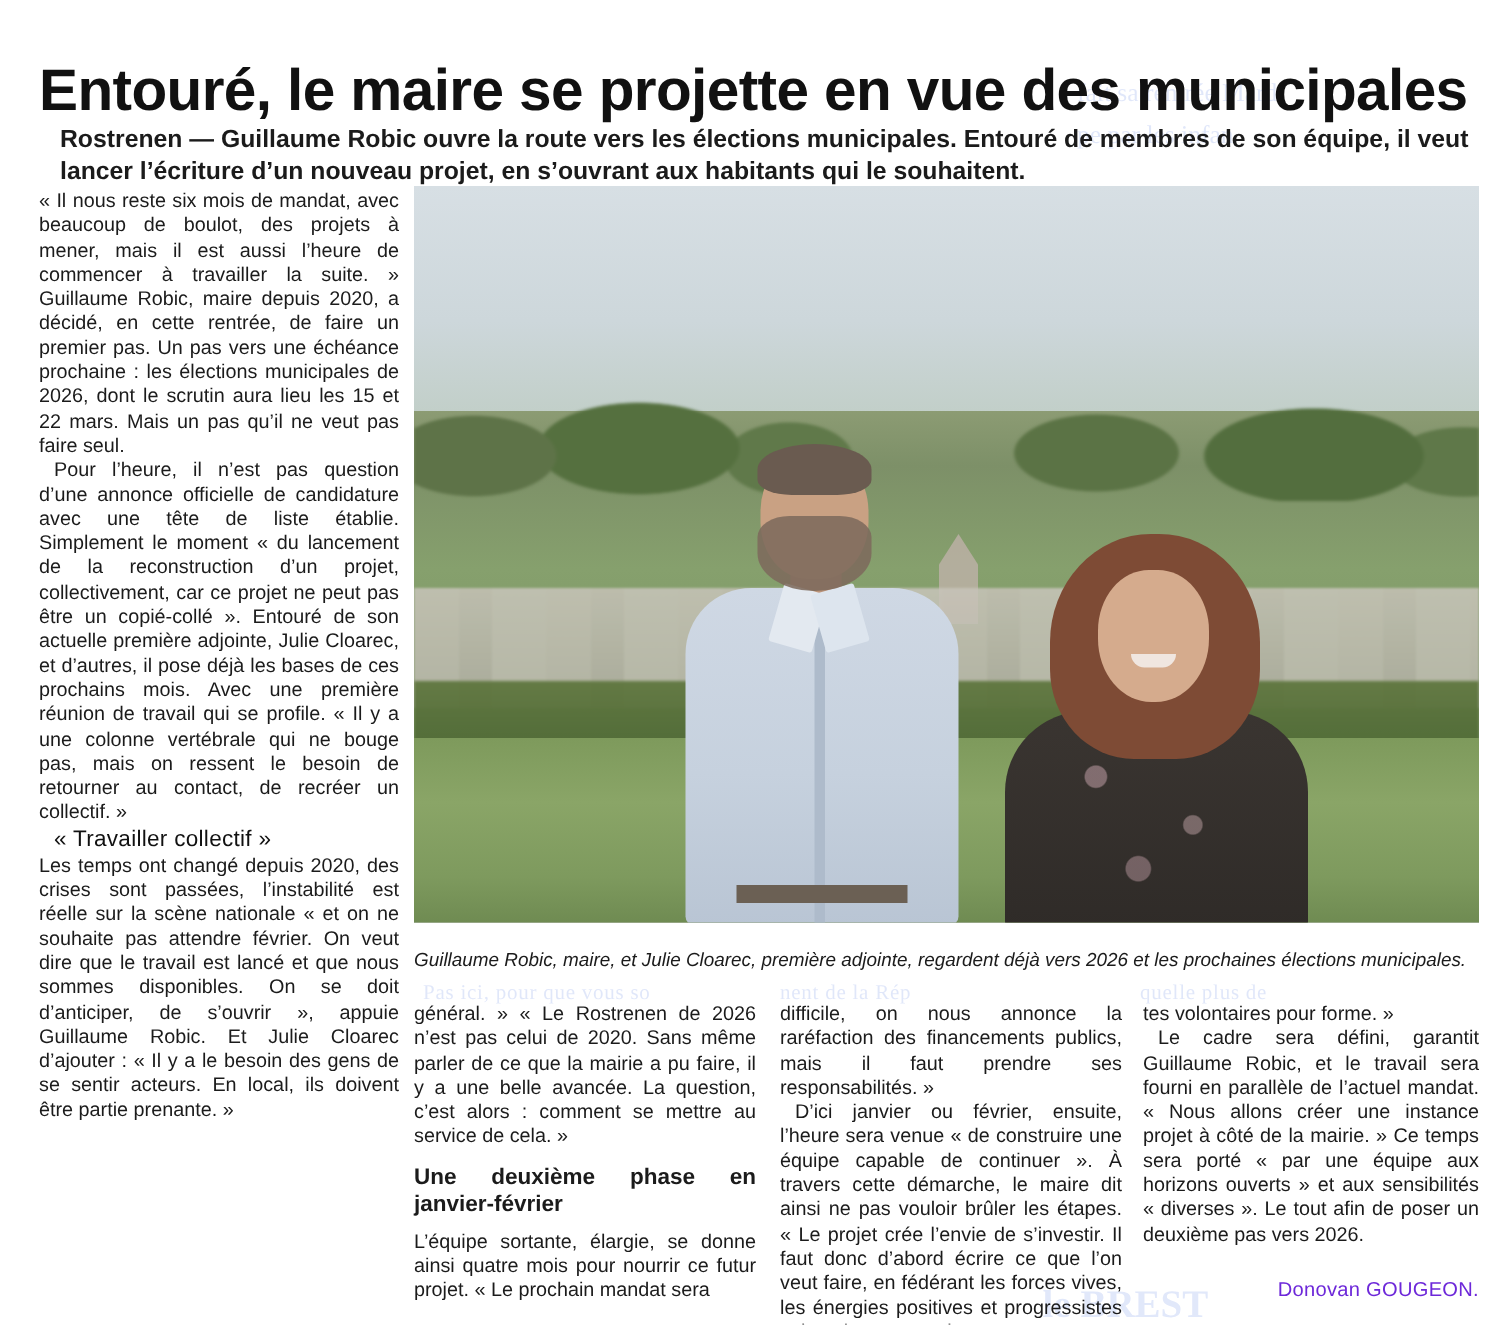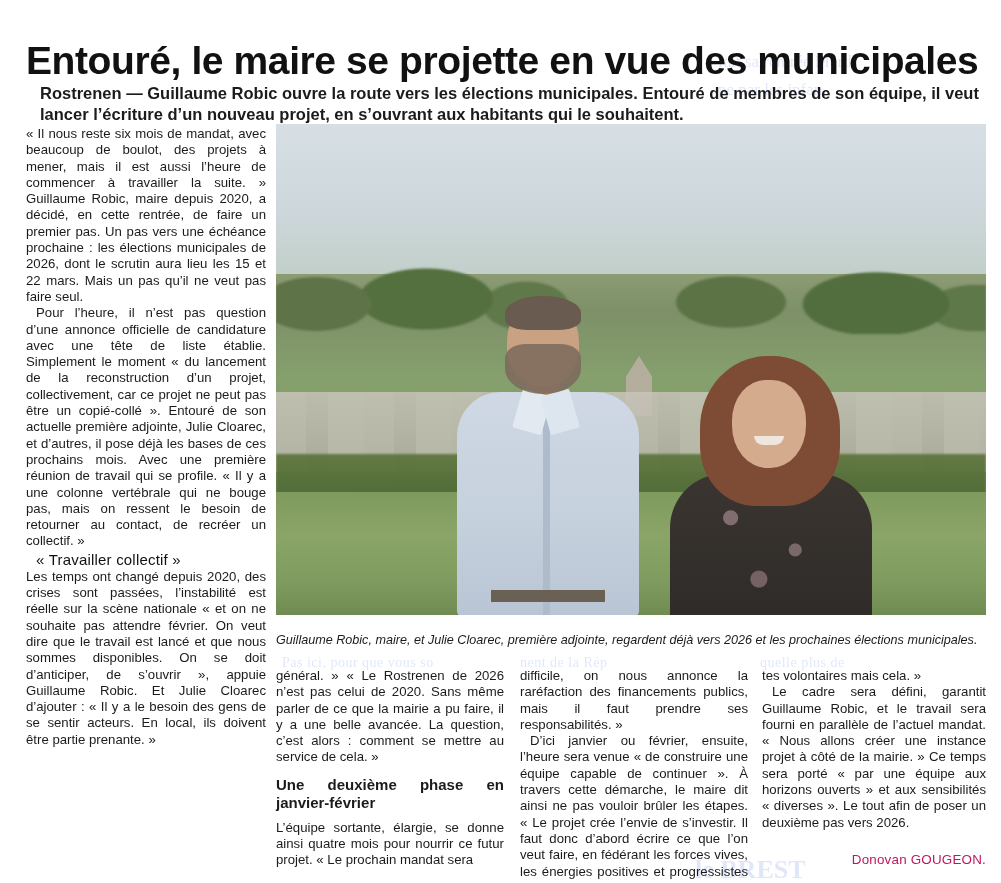--- a/index.html
+++ b/index.html
@@ -246,21 +246,21 @@
   .col4 { top: 668px; left: 762px; width: 224px; }
 
   .signature {
     position: absolute;
     top: 852px;
     left: 762px;
     width: 224px;
     text-align: right;
     font-family: "Liberation Sans", sans-serif;
     font-size: 13.4px;
-    color: #be185d;
+    color: #6d28d9;
     letter-spacing: .2px;
   }
 
   .col2 .subhead-block {
     font-weight: bold;
     font-size: 15px;
     line-height: 18px;
     text-indent: 0;
     margin: 10px 0 8px 0;
   }
@@ -329,19 +329,19 @@
     <p class="subhead-block">Une deuxième phase en janvier-février</p>
     <p class="first">L’équipe sortante, élargie, se donne ainsi quatre mois pour nourrir ce futur projet. « Le prochain mandat sera</p>
   </div>
 
   <div class="col col3">
     <p class="first">difficile, on nous annonce la raréfaction des financements publics, mais il faut prendre ses responsabilités. »</p>
     <p>D’ici janvier ou février, ensuite, l’heure sera venue « de construire une équipe capable de continuer ». À travers cette démarche, le maire dit ainsi ne pas vouloir brûler les étapes. « Le projet crée l’envie de s’investir. Il faut donc d’abord écrire ce que l’on veut faire, en fédérant les forces vives, les énergies positives et progressistes volontaires pour cela. »</p>
   </div>
 
   <div class="col col4">
-    <p class="first">tes volontaires mais cela. »</p>
+    <p class="first">tes volontaires pour forme. »</p>
     <p>Le cadre sera défini, garantit Guillaume Robic, et le travail sera fourni en parallèle de l’actuel mandat. « Nous allons créer une instance projet à côté de la mairie. » Ce temps sera porté « par une équipe aux horizons ouverts » et aux sensibilités « diverses ». Le tout afin de poser un deuxième pas vers 2026.</p>
   </div>
 
   <div class="signature">Donovan GOUGEON.</div>
 
 </div>
 
 </body></html>

